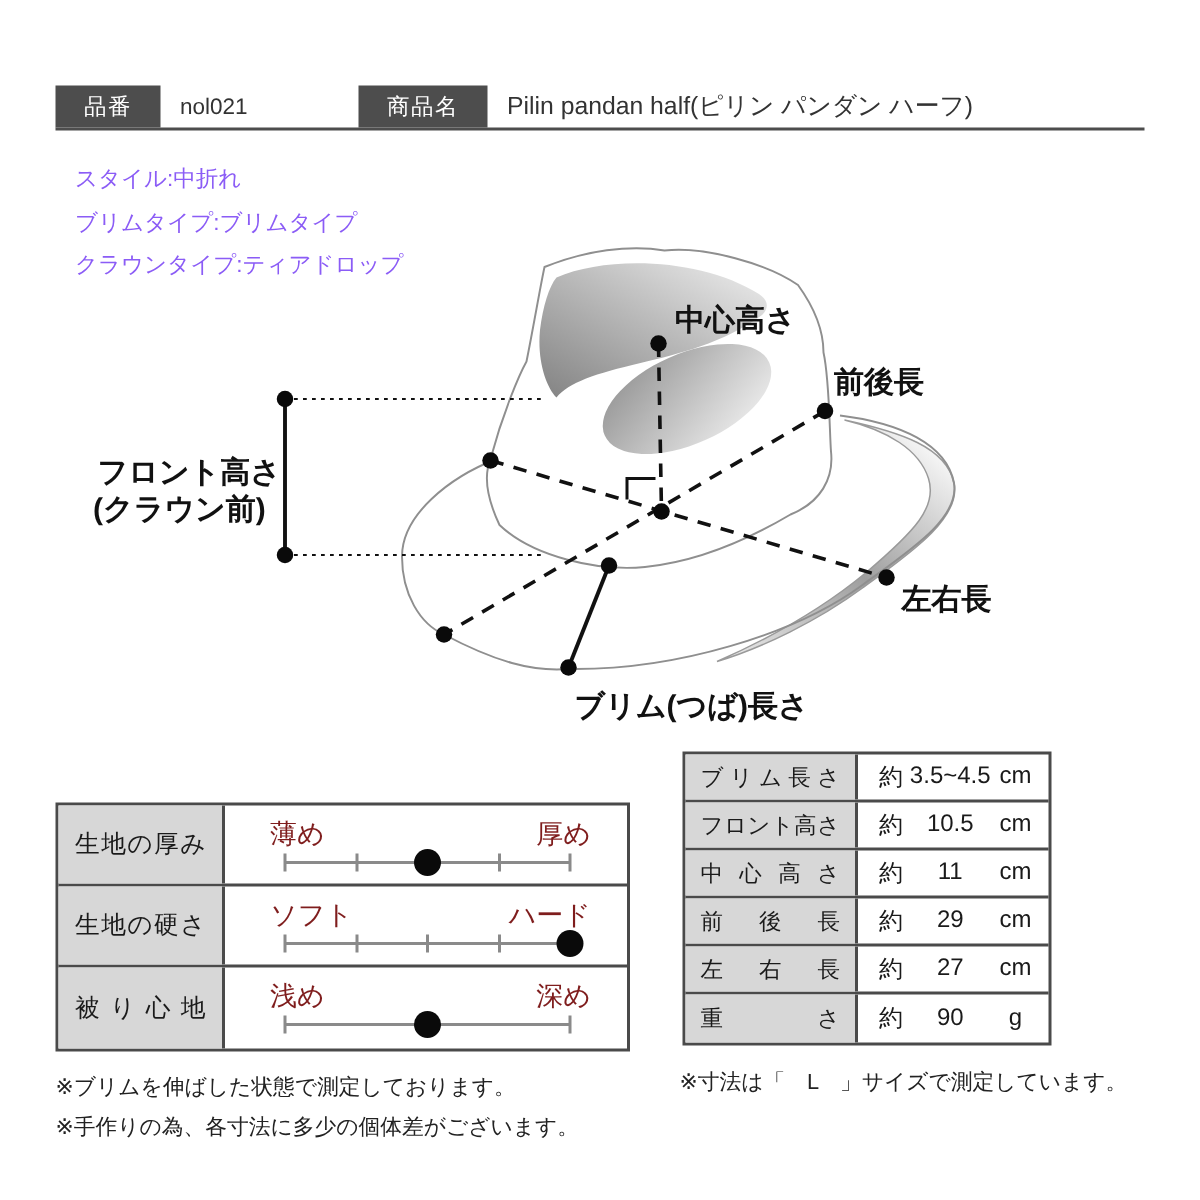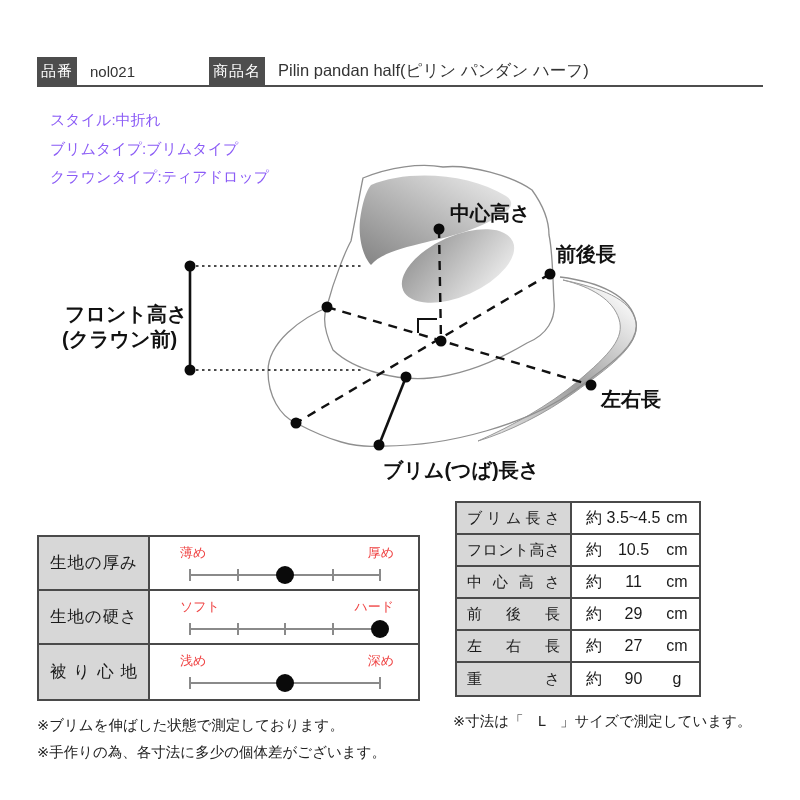--- a/index.html
+++ b/index.html
@@ -4,21 +4,21 @@
 <style>
   *{margin:0;padding:0;box-sizing:border-box}
   html,body{width:800px;height:800px;background:#ffffff;
     font-family:"Liberation Sans","DejaVu Sans",sans-serif;color:#222;
     position:relative;overflow:hidden}
 
   
   .header{position:absolute;left:37px;top:57px;width:726px;height:30px;
     border-bottom:2px solid #4d4d4d;display:flex;align-items:stretch;font-size:15px}
   .tag{background:#4d4d4d;color:#fff;display:flex;align-items:center;
-    padding:0 4px;letter-spacing:1px;flex:0 0 auto}
+    padding:0 19px;letter-spacing:1px;flex:0 0 auto}
   .hval{display:flex;align-items:center;padding-left:13px;color:#333}
   .hval.itemno{width:132px;flex:0 0 auto}
   .hval.pname{font-size:16.5px;white-space:nowrap}
 
   
   .specs{position:absolute;left:50px;top:106px;font-size:15px;line-height:28.5px;color:#8b5cf6}
 
   
   #diagram{position:absolute;left:0;top:158px}
   .dlabel{font-size:20px;font-weight:600;fill:#111;
@@ -26,21 +26,21 @@
 
   
   .attr-table{position:absolute;left:37px;top:535px;width:383px;border:2px solid #4a4a4a;background:#fff}
   .attr-row{display:flex;height:54px;border-bottom:2px solid #4a4a4a}
   .attr-row:last-child{border-bottom:none}
   .attr-label{width:111px;flex:0 0 auto;background:#d7d7d7;border-right:2px solid #4a4a4a;
     display:flex;align-items:center;padding:0 11px;font-size:16.5px;color:#1a1a1a}
   .attr-label span{width:100%;text-align:justify;text-align-last:justify}
   .attr-scale{flex:1 1 auto;position:relative}
   .scale-ends{position:absolute;left:30px;right:24px;top:7px;display:flex;
-    justify-content:space-between;font-size:13px;color:#ef4444}
+    justify-content:space-between;font-size:18px;color:#7f1d1d}
   .scale-line{position:absolute;left:40px;right:38px;top:37px;height:2px;background:#8a8a8a}
   .tick{position:absolute;top:-5px;width:2px;height:12px;background:#8a8a8a;transform:translateX(-50%)}
   .sdot{position:absolute;top:-8px;width:18px;height:18px;border-radius:50%;
     background:#0a0a0a;transform:translateX(-50%)}
 
   
   .meas-table{position:absolute;left:455px;top:501px;width:246px;border:2px solid #4a4a4a;background:#fff}
   .meas-row{display:flex;height:32px;border-bottom:2px solid #4a4a4a}
   .meas-row:last-child{border-bottom:none}
   .meas-label{width:115px;flex:0 0 auto;background:#d7d7d7;border-right:2px solid #4a4a4a;

